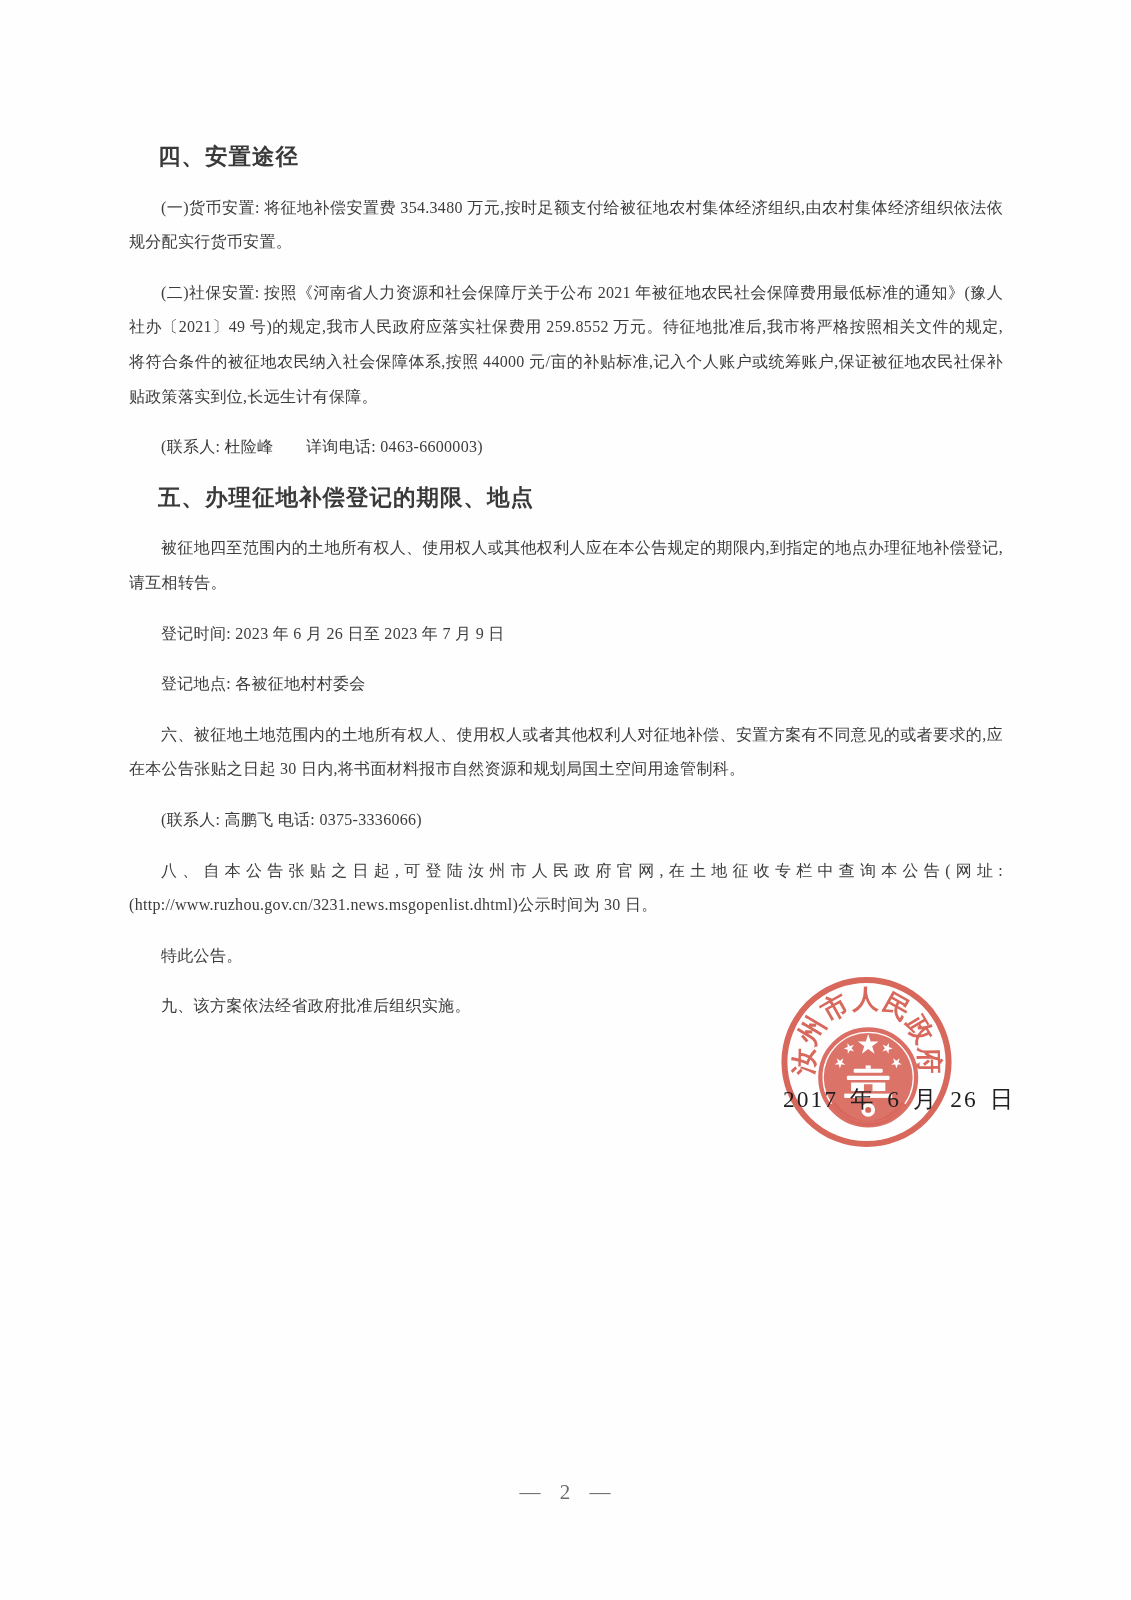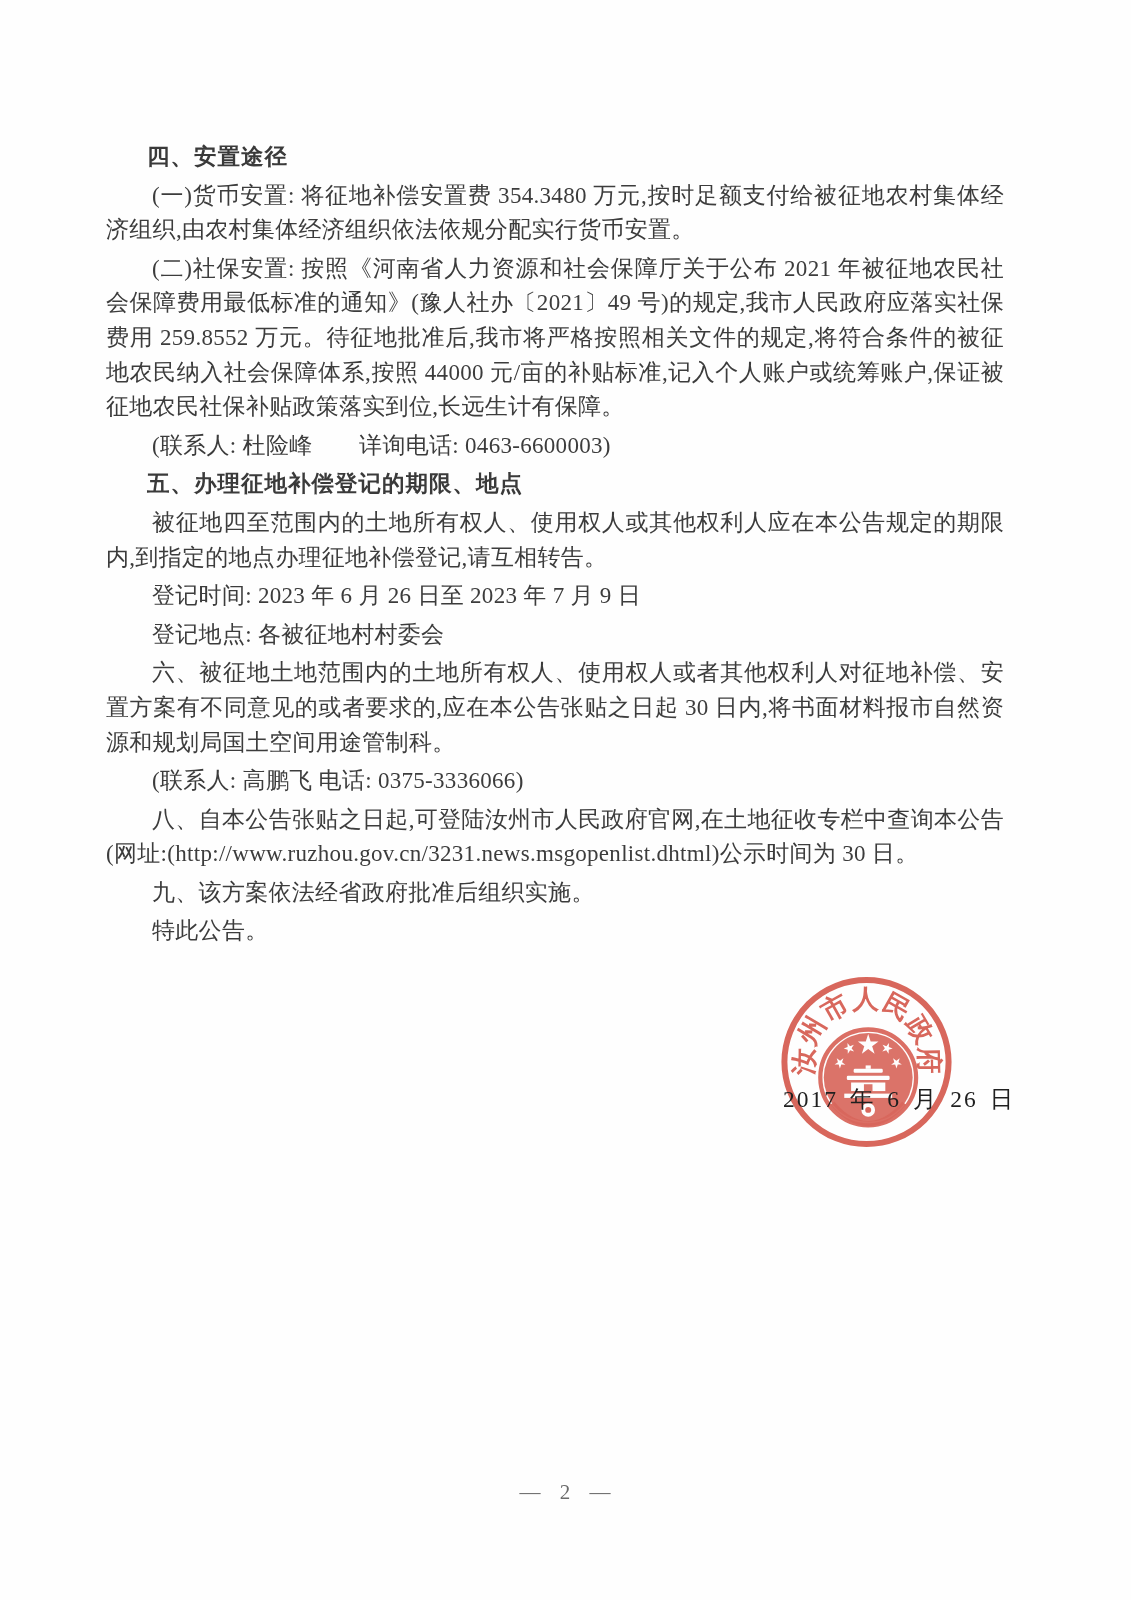--- a/index.html
+++ b/index.html
@@ -11,27 +11,27 @@
     position: relative;
     overflow: hidden;
     font-family: "Liberation Serif", "DejaVu Serif", serif;
   }
   .artboard {
     position: absolute; inset: 0;
     background: #fefefe;
   }
   .content {
     position: absolute;
-    left: 102px; top: 140px; width: 906px;
+    left: 113px; top: 140px; width: 906px;
     color: #3c3c3c;
   }
   .para {
-    font-size: 23px;
+    font-size: 16px;
     line-height: 34.6px;
-    margin: 4px;
+    margin: 16px;
     text-indent: 2em;
     text-align: justify;
     letter-spacing: 0.3px;
   }
   .para.no-justify { text-align: left; }
   .heading {
     font-family: "Liberation Sans", "DejaVu Sans", sans-serif;
     font-weight: 700;
     font-size: 22.5px;
     line-height: 34.6px;
@@ -85,22 +85,22 @@
     <p class="para">(一)货币安置: 将征地补偿安置费 354.3480 万元,按时足额支付给被征地农村集体经济组织,由农村集体经济组织依法依规分配实行货币安置。</p>
     <p class="para">(二)社保安置: 按照《河南省人力资源和社会保障厅关于公布 2021 年被征地农民社会保障费用最低标准的通知》(豫人社办〔2021〕49 号)的规定,我市人民政府应落实社保费用 259.8552 万元。待征地批准后,我市将严格按照相关文件的规定,将符合条件的被征地农民纳入社会保障体系,按照 44000 元/亩的补贴标准,记入个人账户或统筹账户,保证被征地农民社保补贴政策落实到位,长远生计有保障。</p>
     <p class="para no-justify">(联系人: 杜险峰　　详询电话: 0463-6600003)</p>
     <p class="heading">五、办理征地补偿登记的期限、地点</p>
     <p class="para">被征地四至范围内的土地所有权人、使用权人或其他权利人应在本公告规定的期限内,到指定的地点办理征地补偿登记,请互相转告。</p>
     <p class="para no-justify">登记时间: 2023 年 6 月 26 日至 2023 年 7 月 9 日</p>
     <p class="para no-justify">登记地点: 各被征地村村委会</p>
     <p class="para">六、被征地土地范围内的土地所有权人、使用权人或者其他权利人对征地补偿、安置方案有不同意见的或者要求的,应在本公告张贴之日起 30 日内,将书面材料报市自然资源和规划局国土空间用途管制科。</p>
     <p class="para no-justify">(联系人: 高鹏飞 电话: 0375-3336066)</p>
     <p class="para">八、自本公告张贴之日起,可登陆汝州市人民政府官网,在土地征收专栏中查询本公告(网址:(http://www.ruzhou.gov.cn/3231.news.msgopenlist.dhtml)公示时间为 30 日。</p>
+    <p class="para no-justify">特此公告。</p>
     <p class="para no-justify">九、该方案依法经省政府批准后组织实施。</p>
-    <p class="para no-justify">特此公告。</p>
   </div>
 
   <div class="seal">
     <svg viewBox="0 0 200 200" xmlns="http://www.w3.org/2000/svg">
       <defs>
         <path id="star" d="M0,-11 L2.47,-3.4 L10.46,-3.4 L3.99,1.3 L6.47,8.9 L0,4.2 L-6.47,8.9 L-3.99,1.3 L-10.46,-3.4 L-2.47,-3.4 Z"></path>
         <path id="sealArc" d="M 38.6 114.2 A 63 63 0 1 1 161.4 114.2" fill="none"></path>
       </defs>
 
       <circle cx="100" cy="100" r="96" fill="none" stroke="currentColor" stroke-width="7"></circle>

